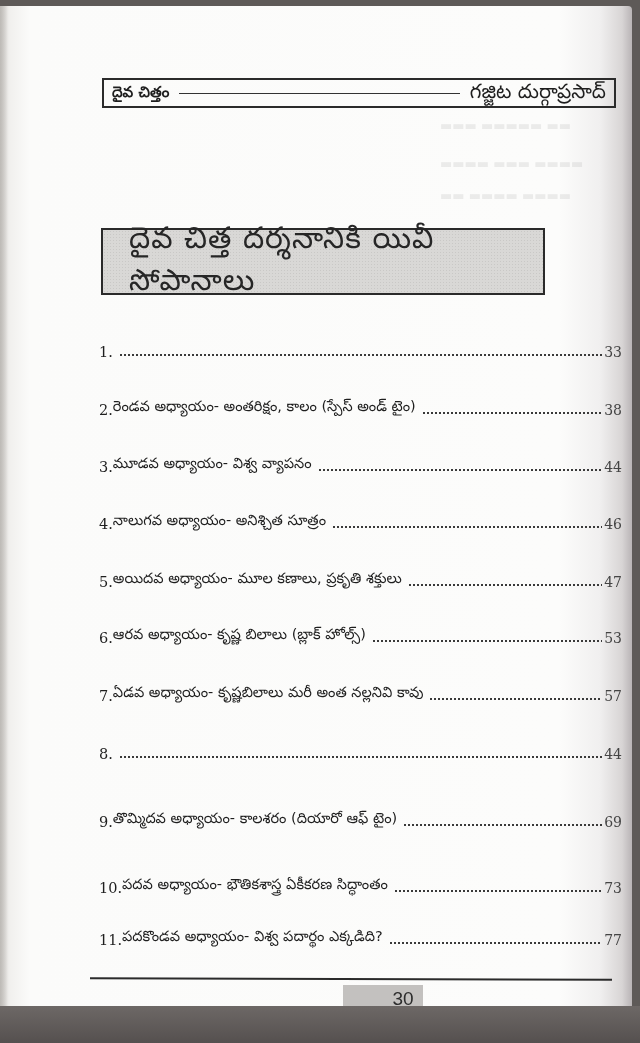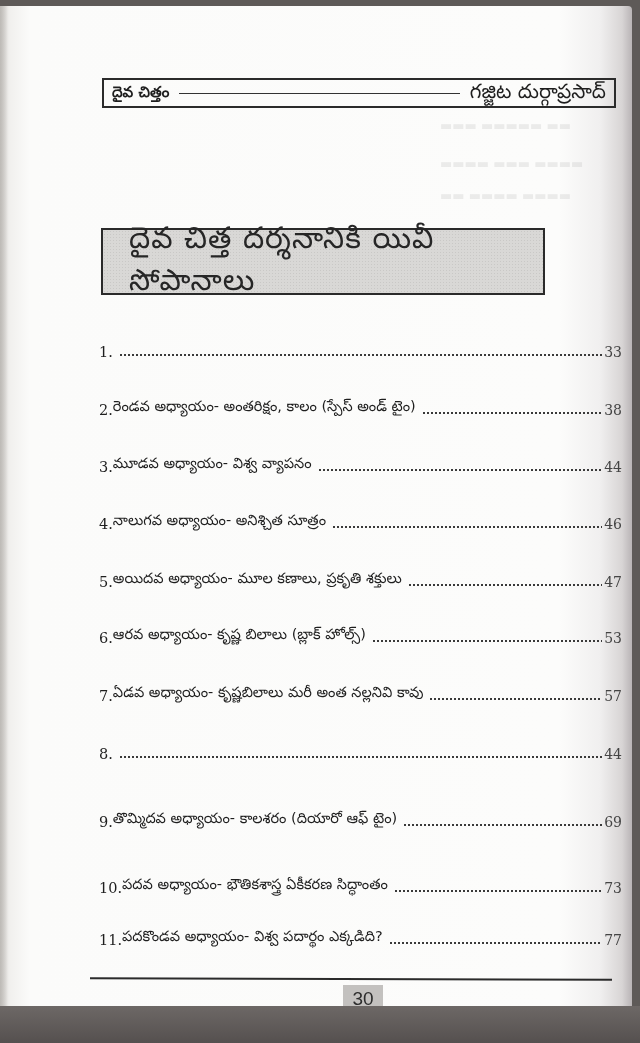--- a/index.html
+++ b/index.html
@@ -73,21 +73,21 @@
       min-width: 17px; 
     }
     .footer-rule {
       position: absolute; left: 90px; top: 972px; width: 522px; height: 2px;
       background: #2b2b2b; transform: rotate(0.15deg);
     }
     .page-number-badge {
       position: absolute; left: 343px; top: 979px; width: 40px; height: 27px;
       background: #c3c1bf;
       display: flex; align-items: center; justify-content: center;
-      font-family: "Liberation Sans", sans-serif; font-size: 19px; color: #2d2d2d;
+      font-family: "Liberation Sans", sans-serif; font-size: 19px; color: #2d2d2d; padding-left: 40px;
     }
     .ghost {
       position: absolute; color: rgba(120,120,120,0.13); font-size: 13px; white-space: nowrap;
       pointer-events: none;
     }
   </style>
 </head>
 <body>
 
 <div class="page">

